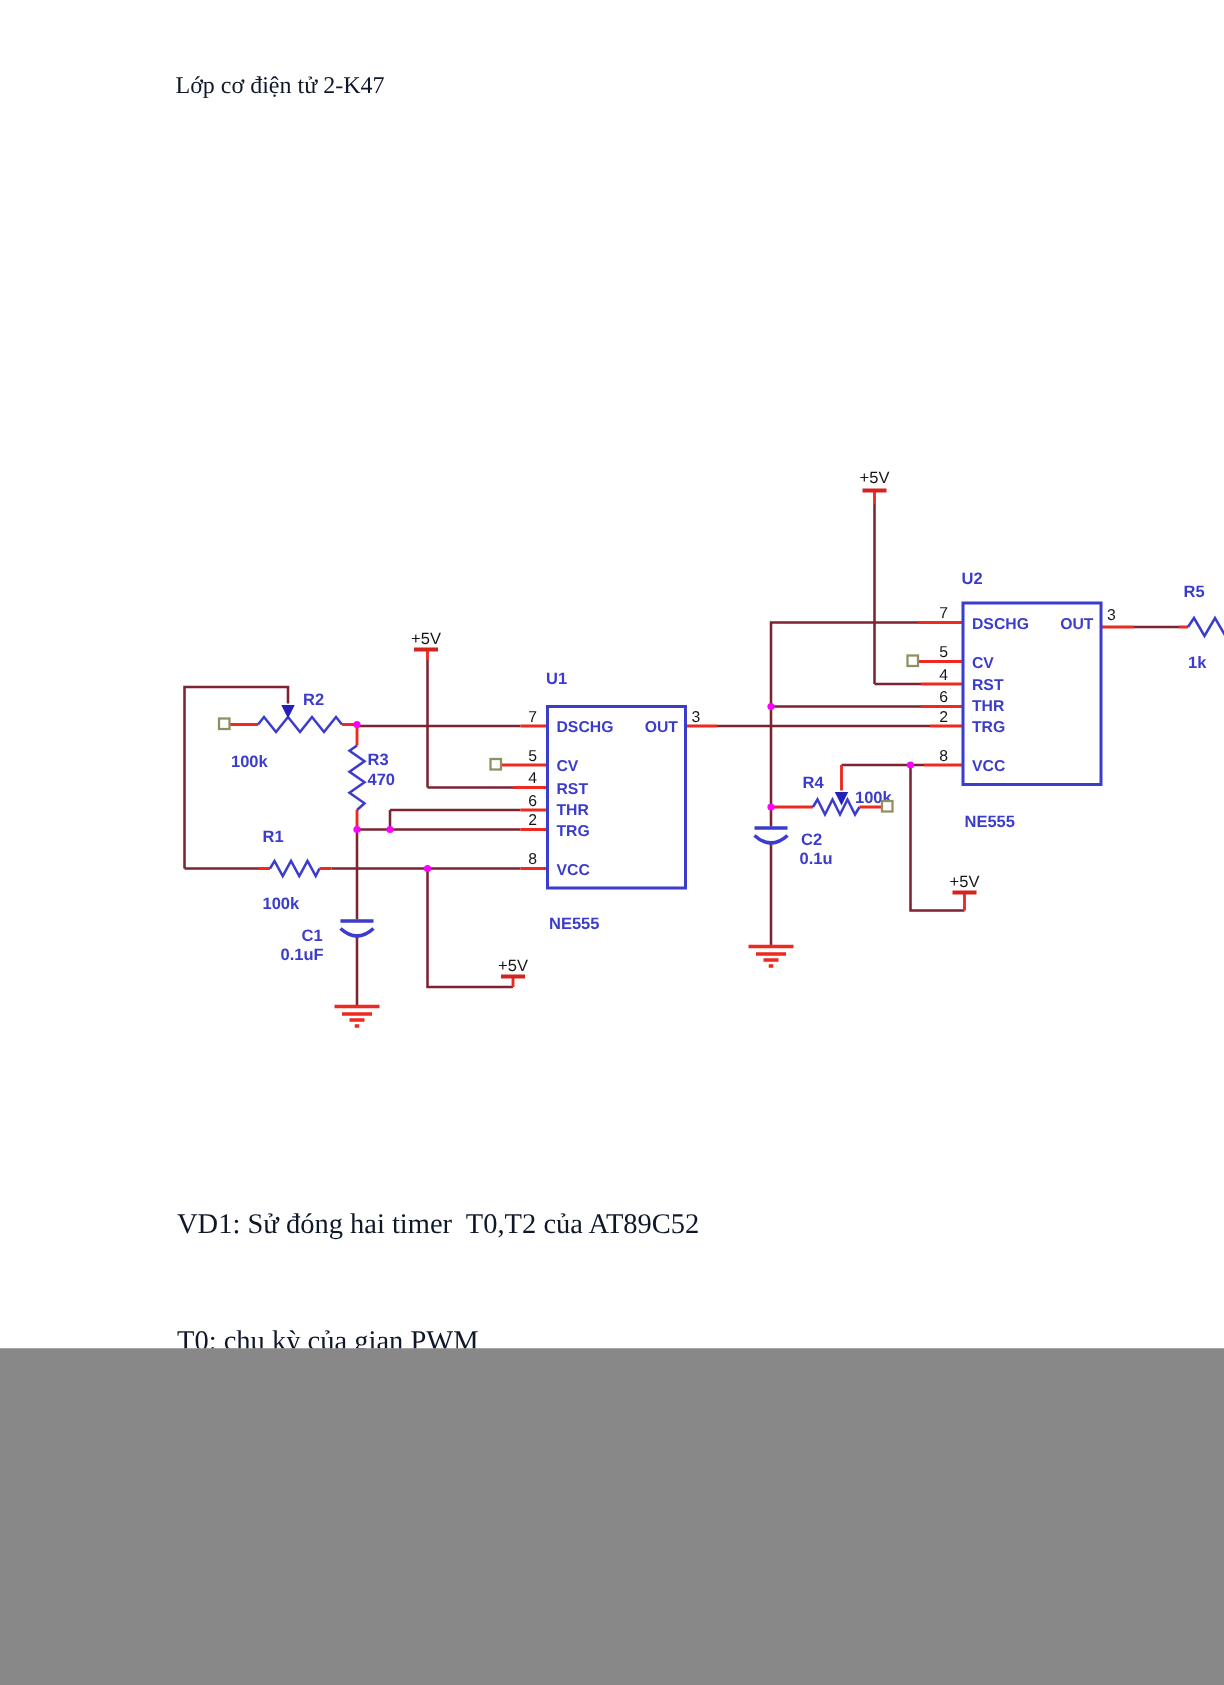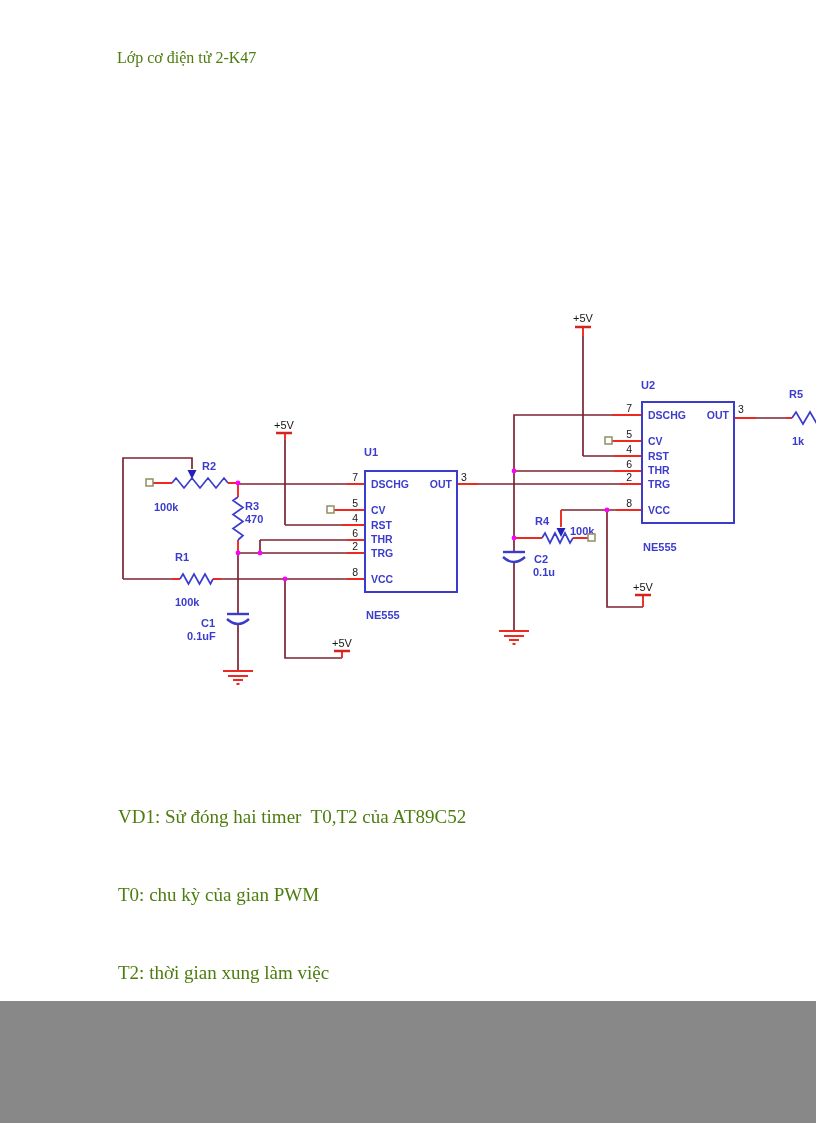--- a/index.html
+++ b/index.html
@@ -1,18 +1,18 @@
 <!DOCTYPE html>
 <html><head>
 <meta charset="utf-8">
 <style>
   html,body{margin:0;padding:0;background:#888;}
   .page{
-    position:relative;width:816px;height:1001px;background:#ffffff;
-    font-family:"Liberation Serif", serif;color:#4d7c0f;overflow:hidden;
+    position:relative;width:816px;height:899px;background:#ffffff;
+    font-family:"Liberation Serif", serif;color:#0f172a;overflow:hidden;
     margin:0 auto;
   }
   .header{position:absolute;left:117px;top:49px;font-size:16px;}
   .schematic{position:absolute;left:0;top:300px;}
   .bodytext{position:absolute;left:118px;top:752px;font-size:19px;line-height:26px;white-space:pre;}
   .footer-left{position:absolute;left:117px;top:1053px;font-size:10px;}
   .page-num{position:absolute;left:681px;top:1053px;font-size:15px;margin-left:12px;}
   .bottom-strip{position:absolute;left:0;top:1111px;width:816px;height:12px;
     background:#e9ebea;border-top:1px dotted #9fd0cc;}
   

